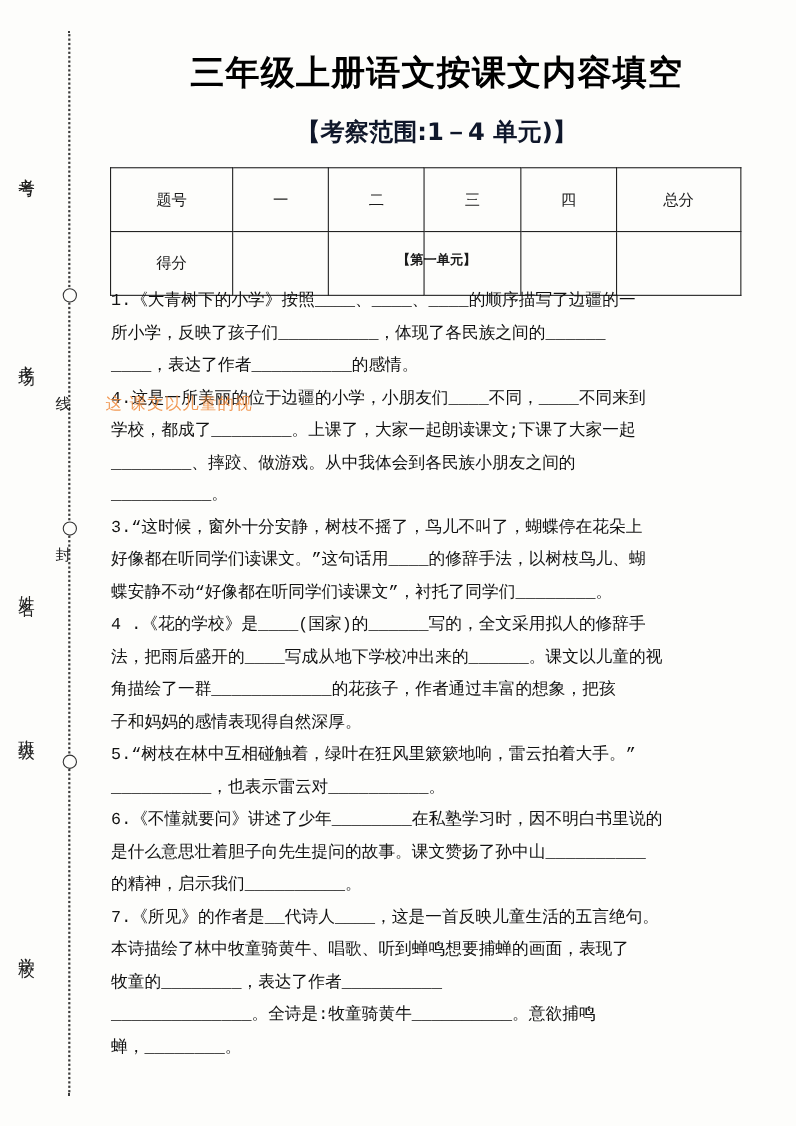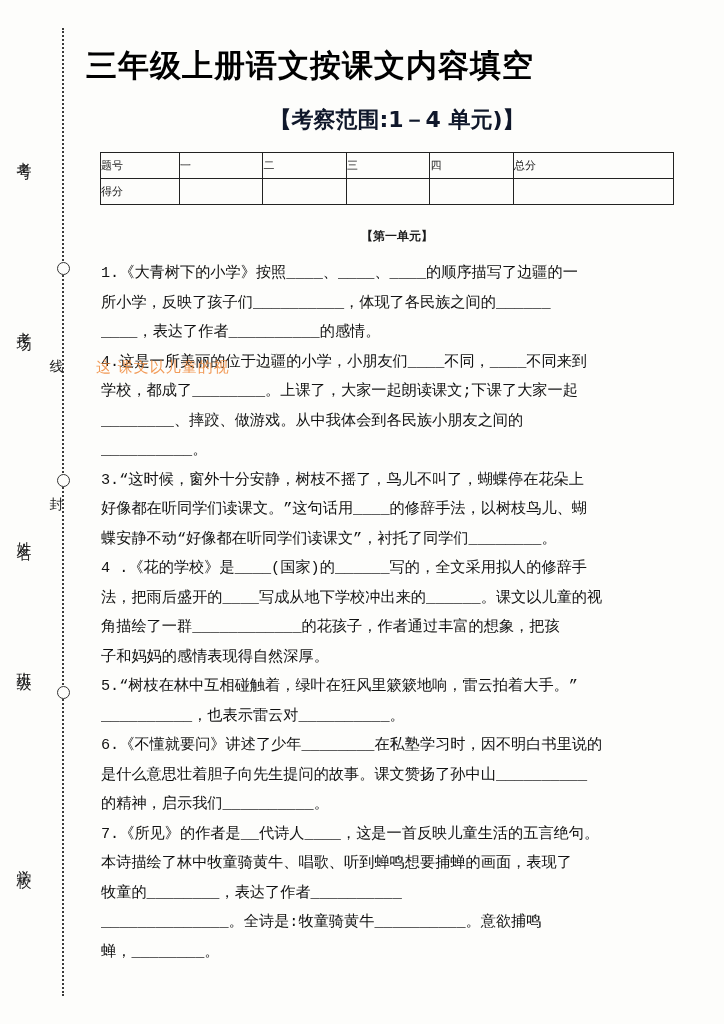--- a/index.html
+++ b/index.html
@@ -64,20 +64,21 @@
     border-radius: 50%;
     background: #fdfdfb;
   }
 
   
   .title {
     position: absolute;
     left: 86px;
     top: 45px;
     width: 622px;
+    text-align: center;
     font-size: 31px;
     font-weight: bold;
     letter-spacing: 1px;
     font-family: "DejaVu Sans", sans-serif;
     color: #000;
   }
   .subtitle {
     position: absolute;
     left: 86px;
     top: 105px;
@@ -94,23 +95,23 @@
     position: absolute;
     left: 100px;
     top: 152px;
     width: 574px;
     border-collapse: collapse;
     font-family: "DejaVu Sans", sans-serif;
   }
   .score-table td {
     border: 1px solid #222;
     height: 25px;
-    text-align: left;
-    font-size: 11px;
-    padding: 0;
+    text-align: center;
+    font-size: 14px;
+    padding: 16px;
   }
   .score-table td.head { width: 78px; }
 
   .unit-title {
     position: absolute;
     left: 86px;
     top: 228px;
     width: 622px;
     text-align: center;
     font-size: 12px;

